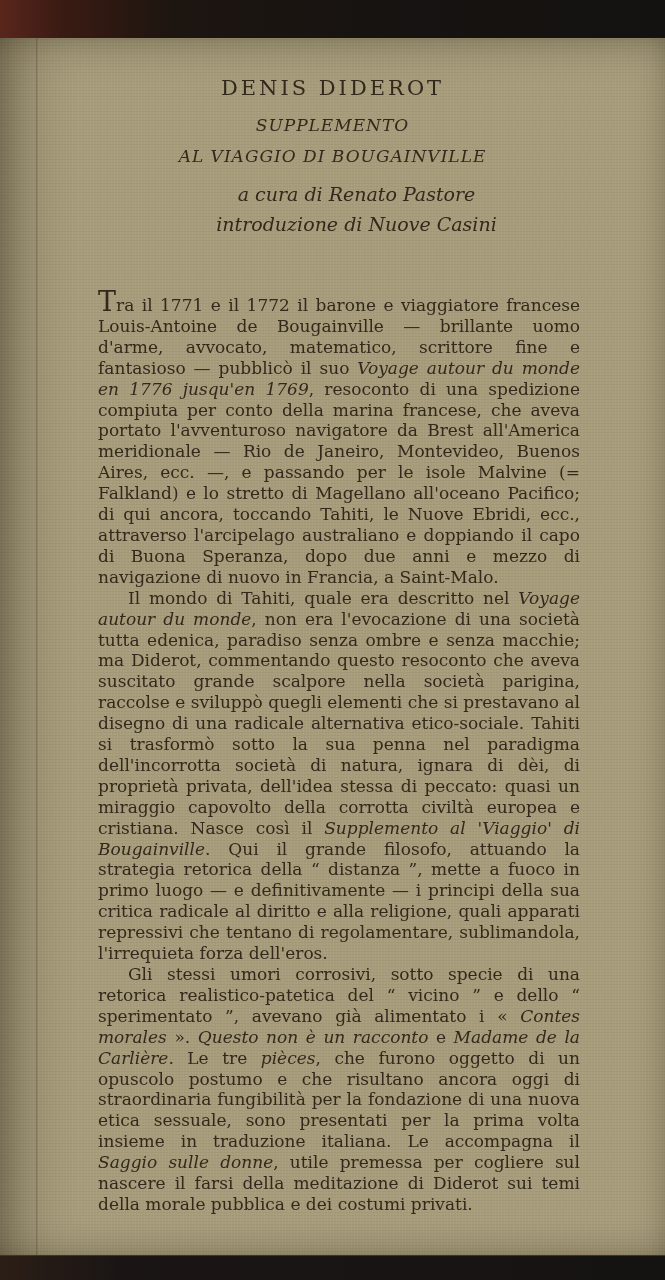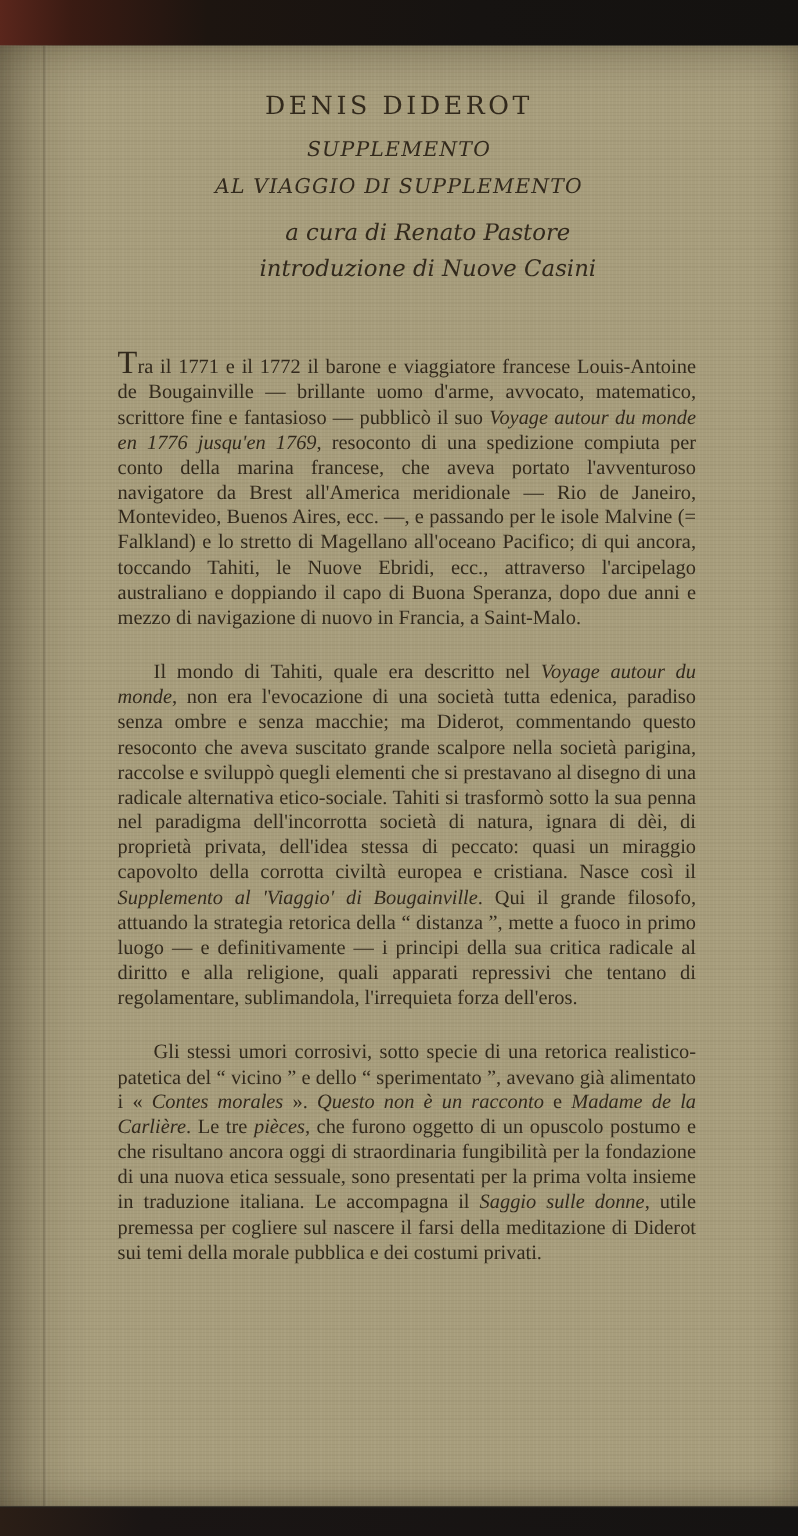--- a/index.html
+++ b/index.html
@@ -49,39 +49,39 @@
   .credit.first { margin-top:7px; }
   .blurb {
     position:relative;
     width:482px;
     margin:56px 85px 0 98px;
     font-size:17px;
     line-height:20.9px;
     text-align:justify;
     hyphens:auto; -webkit-hyphens:auto;
   }
-  .body-paragraph { margin:0;font-family:Liberation Serif, serif; }
-  .body-paragraph + .body-paragraph { text-indent:30px;margin-top:24px; }
+  .body-paragraph { margin:0; }
+  .body-paragraph + .body-paragraph { text-indent:30px; }
   .body-paragraph:first-child::first-letter { font-size:27px; line-height:14px; }
   em { font-style:italic; }
 </style>
 </head>
 <body>
 
 <div class="scan">
 
   <div class="band top"></div>
 
   <div class="cover">
     <div class="spine-crease"></div>
 
     <header class="titleblock">
       <div class="author">DENIS DIDEROT</div>
       <div class="title-line first">SUPPLEMENTO</div>
-      <div class="title-line">AL VIAGGIO DI SUPPLEMENTO</div>
+      <div class="title-line">AL VIAGGIO DI BOUGAINVILLE</div>
       <div class="credit first">a cura di Renato Pastore</div>
       <div class="credit">introduzione di Nuove Casini</div>
     </header>
 
     <main class="blurb">
         <p class="body-paragraph"><span>Tra il 1771 e il 1772 il barone e viaggiatore francese Louis-Antoine de Bougainville — brillante uomo d'arme, avvocato, matematico, scrittore fine e fantasioso — pubblicò il suo </span><em>Voyage autour du monde en 1776 jusqu'en 1769</em><span>, resoconto di una spedizione compiuta per conto della marina francese, che aveva portato l'avventuroso navigatore da Brest all'America meridionale — Rio de Janeiro, Montevideo, Buenos Aires, ecc. —, e passando per le isole Malvine (= Falkland) e lo stretto di Magellano all'oceano Pacifico; di qui ancora, toccando Tahiti, le Nuove Ebridi, ecc., attraverso l'arcipelago australiano e doppiando il capo di Buona Speranza, dopo due anni e mezzo di navigazione di nuovo in Francia, a Saint-Malo.</span></p>
         <p class="body-paragraph"><span>Il mondo di Tahiti, quale era descritto nel </span><em>Voyage autour du monde</em><span>, non era l'evocazione di una società tutta edenica, paradiso senza ombre e senza macchie; ma Diderot, commentando questo resoconto che aveva suscitato grande scalpore nella società parigina, raccolse e sviluppò quegli elementi che si prestavano al disegno di una radicale alternativa etico-sociale. Tahiti si trasformò sotto la sua penna nel paradigma dell'incorrotta società di natura, ignara di dèi, di proprietà privata, dell'idea stessa di peccato: quasi un miraggio capovolto della corrotta civiltà europea e cristiana. Nasce così il </span><em>Supplemento al 'Viaggio' di Bougainville</em><span>. Qui il grande filosofo, attuando la strategia retorica della “ distanza ”, mette a fuoco in primo luogo — e definitivamente — i principi della sua critica radicale al diritto e alla religione, quali apparati repressivi che tentano di regolamentare, sublimandola, l'irrequieta forza dell'eros.</span></p>
         <p class="body-paragraph"><span>Gli stessi umori corrosivi, sotto specie di una retorica realistico-patetica del “ vicino ” e dello “ sperimentato ”, avevano già alimentato i « </span><em>Contes morales</em><span> ». </span><em>Questo non è un racconto</em><span> e </span><em>Madame de la Carlière</em><span>. Le tre </span><em>pièces</em><span>, che furono oggetto di un opuscolo postumo e che risultano ancora oggi di straordinaria fungibilità per la fondazione di una nuova etica sessuale, sono presentati per la prima volta insieme in traduzione italiana. Le accompagna il </span><em>Saggio sulle donne</em><span>, utile premessa per cogliere sul nascere il farsi della meditazione di Diderot sui temi della morale pubblica e dei costumi privati.</span></p>
       </main>
   </div>

